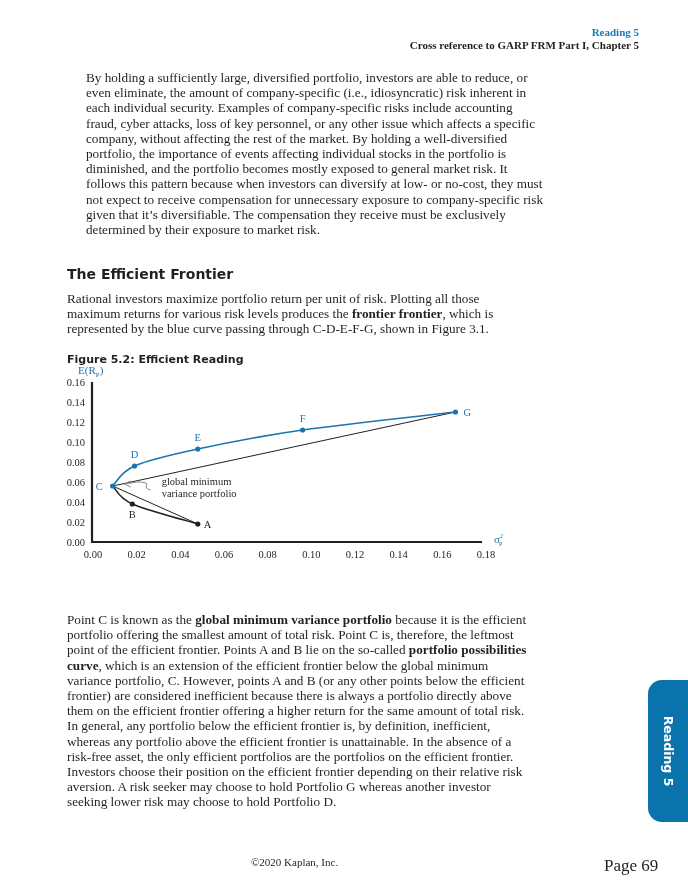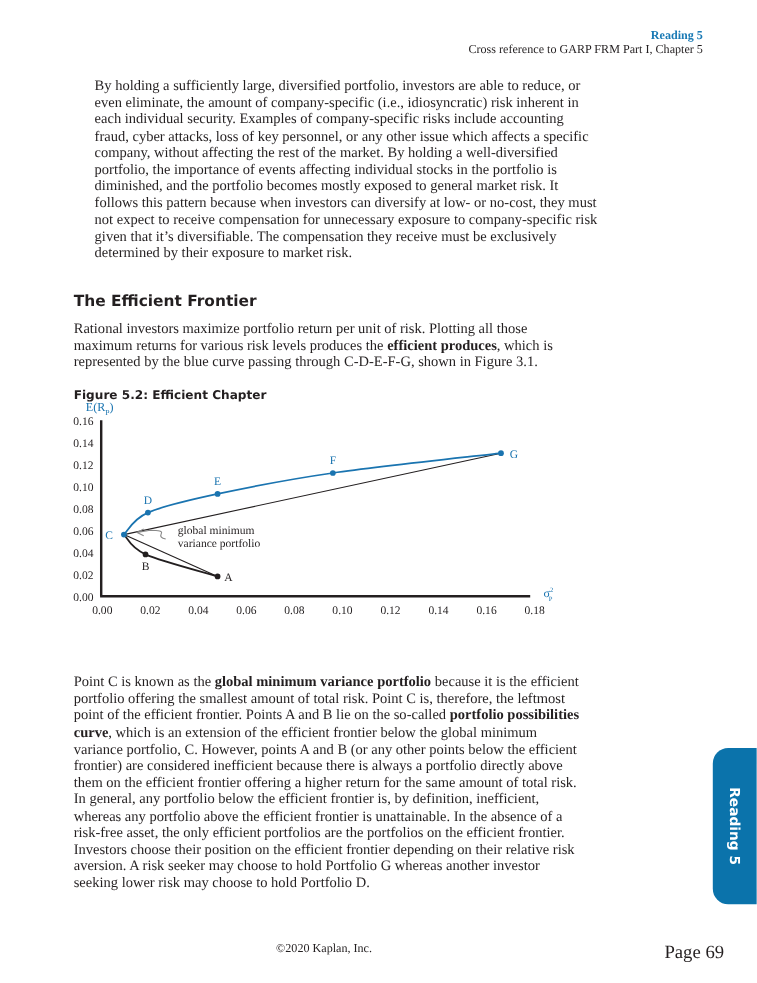--- a/index.html
+++ b/index.html
@@ -1,19 +1,19 @@
 <!DOCTYPE html>
 <html><head>
 <meta charset="utf-8">
 <style>
   html, body { margin:0; padding:0; }
   body { width:688px; height:894px; background:#ffffff; position:relative; overflow:hidden;
          font-family:"Liberation Serif", serif; color:#231f20; }
   .hdr-reading { position:absolute; right:49px; top:26px; font-size:11px; font-weight:bold; color:#1a7ab5; }
-  .hdr-xref { position:absolute; right:49px; top:39px; font-size:11px; font-weight:normal; color:#231f20; }
+  .hdr-xref { position:absolute; right:49px; top:39px; font-size:11px; font-weight:bold; color:#231f20; }
   .para { position:absolute; left:67px; width:460px; font-size:13.2px; line-height:15.2px; margin:0; }
   #p1 { top:70px;margin-left:19px; }
   #heading { position:absolute; left:67px; top:266px; font-family:"DejaVu Sans", sans-serif; font-weight:bold;
              font-size:14px; color:#231f20; margin:0; }
   #p2 { top:291px; }
   #fig-title { position:absolute; left:67px; top:353px; font-family:"DejaVu Sans", sans-serif; font-weight:bold;
                font-size:11px; color:#231f20; }
   #p3 { top:612px;font-family:Liberation Serif, serif; }
   b { font-weight:bold; }
   #chart { position:absolute; left:0; top:365px; }
@@ -27,23 +27,23 @@
 </style>
 </head>
 <body>
 
 <div class="hdr-reading">Reading 5</div>
 <div class="hdr-xref">Cross reference to GARP FRM Part I, Chapter 5</div>
 
 <p class="para" id="p1">By holding a sufficiently large, diversified portfolio, investors are able to reduce, or even eliminate, the amount of company-specific (i.e., idiosyncratic) risk inherent in each individual security. Examples of company-specific risks include accounting fraud, cyber attacks, loss of key personnel, or any other issue which affects a specific company, without affecting the rest of the market. By holding a well-diversified portfolio, the importance of events affecting individual stocks in the portfolio is diminished, and the portfolio becomes mostly exposed to general market risk. It follows this pattern because when investors can diversify at low- or no-cost, they must not expect to receive compensation for unnecessary exposure to company-specific risk given that it’s diversifiable. The compensation they receive must be exclusively determined by their exposure to market risk.</p>
 
 <h2 id="heading">The Efficient Frontier</h2>
-<p class="para" id="p2"><span>Rational investors maximize portfolio return per unit of risk. Plotting all those maximum returns for various risk levels produces the </span><b>efficient produces</b><span>, which is represented by the blue curve passing through C-D-E-F-G, shown in Figure 3.1.</span></p>
+<p class="para" id="p2"><span>Rational investors maximize portfolio return per unit of risk. Plotting all those maximum returns for various risk levels produces the </span><b>frontier frontier</b><span>, which is represented by the blue curve passing through C-D-E-F-G, shown in Figure 3.1.</span></p>
 
-<div id="fig-title">Figure 5.2:  Efficient Chapter</div>
+<div id="fig-title">Figure 5.2:  Efficient Reading</div>
 
 <svg id="chart" width="688" height="200">
   <g id="axes">
       <line x1="92" y1="17" x2="92" y2="177" stroke="#231f20" stroke-width="2.2"></line>
       <line x1="91" y1="177" x2="482" y2="177" stroke="#231f20" stroke-width="2.2"></line>
       <text x="78" y="9" font-size="11" fill="#1a74b0">E(R<tspan font-size="7" dy="3">P</tspan><tspan font-size="11" dy="-3">)</tspan></text>
       <text x="494" y="178" font-size="11" fill="#1a74b0">σ<tspan font-size="6" dy="-5" dx="0">2</tspan><tspan font-size="6" dy="8" dx="-4">P</tspan></text>
     </g>
   <g id="ticks">
       <text x="85" y="181" font-size="10.5" text-anchor="end" fill="#231f20">0.00</text>

